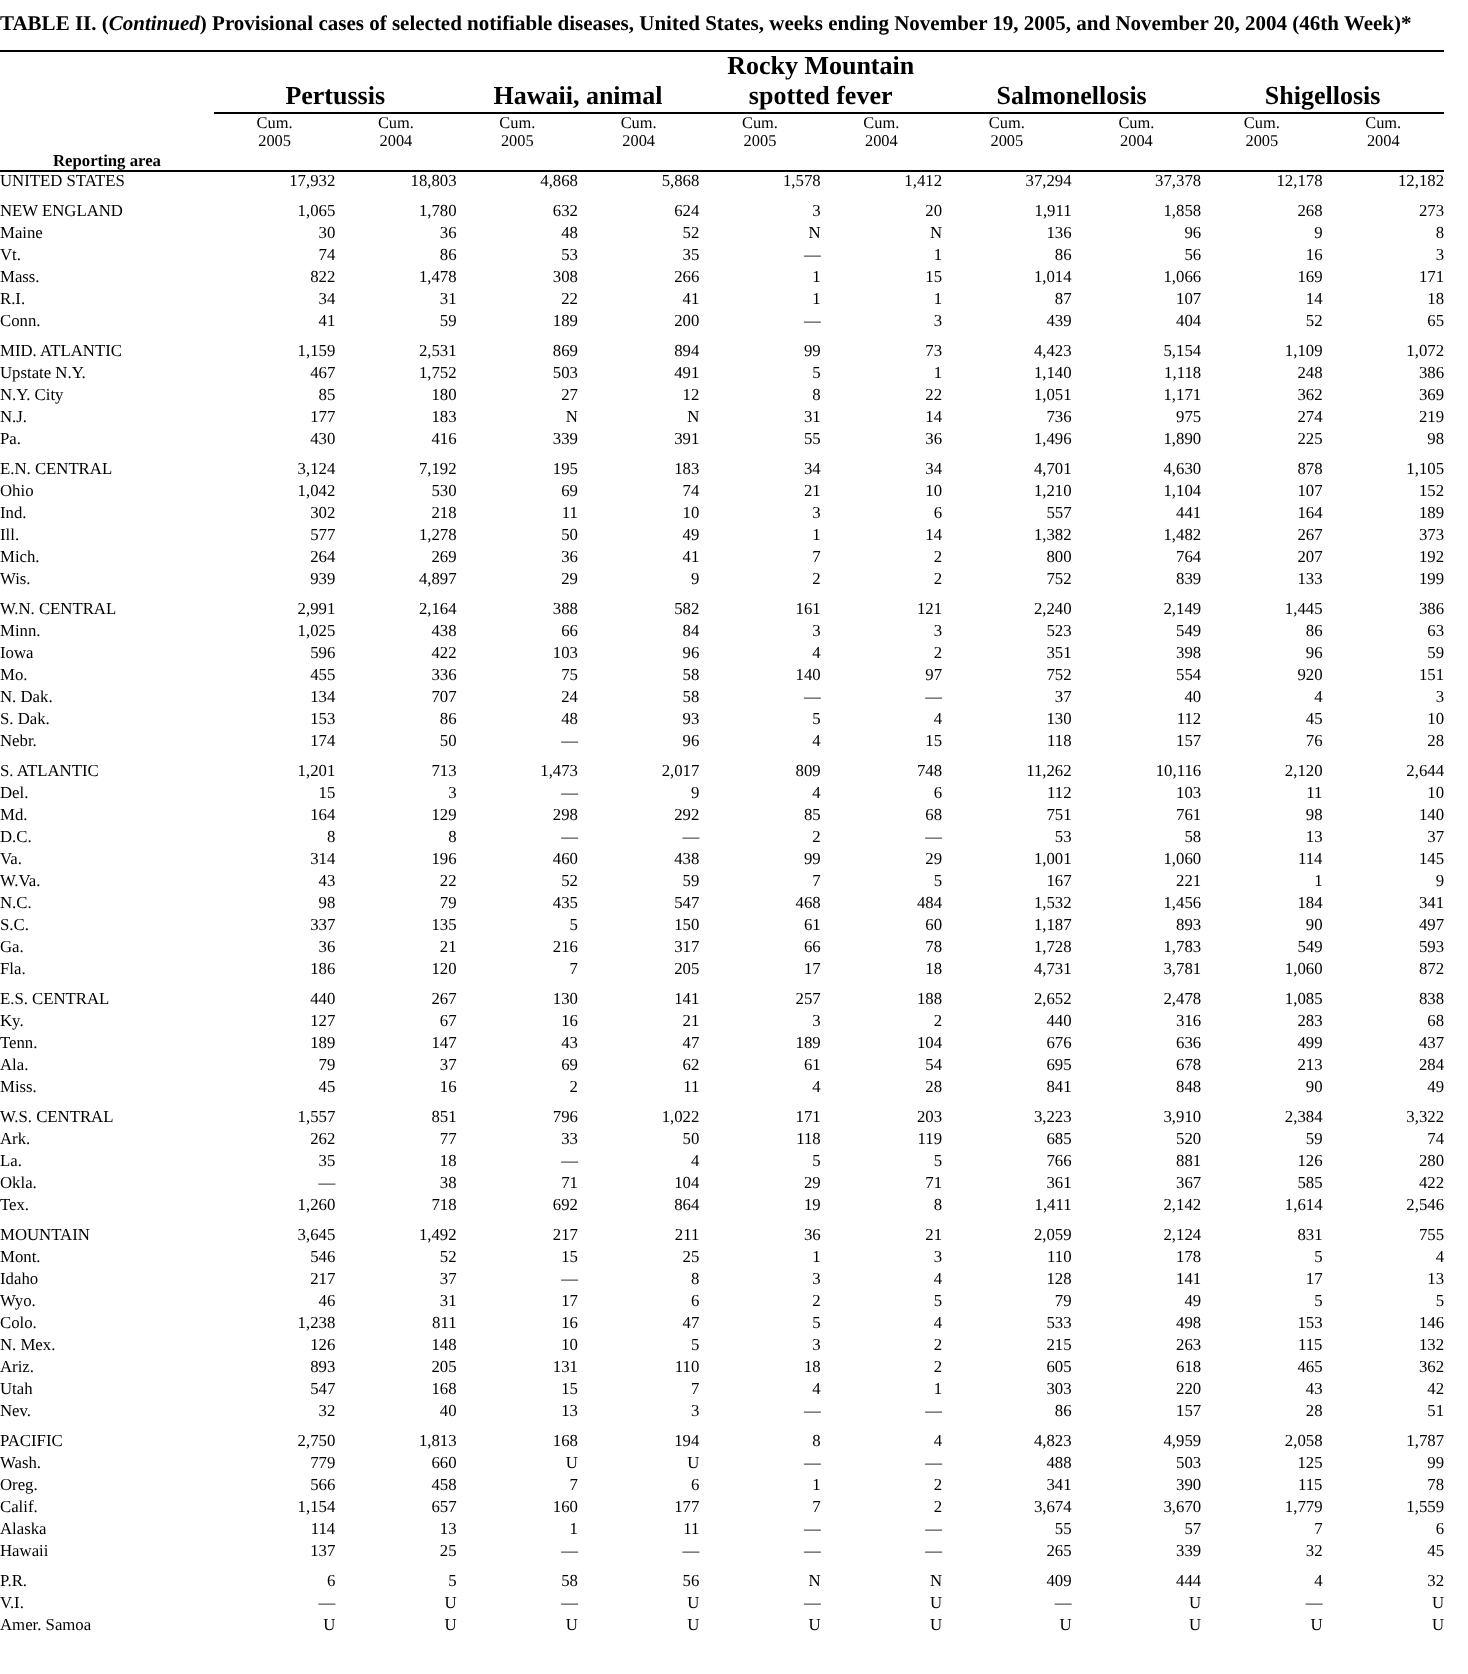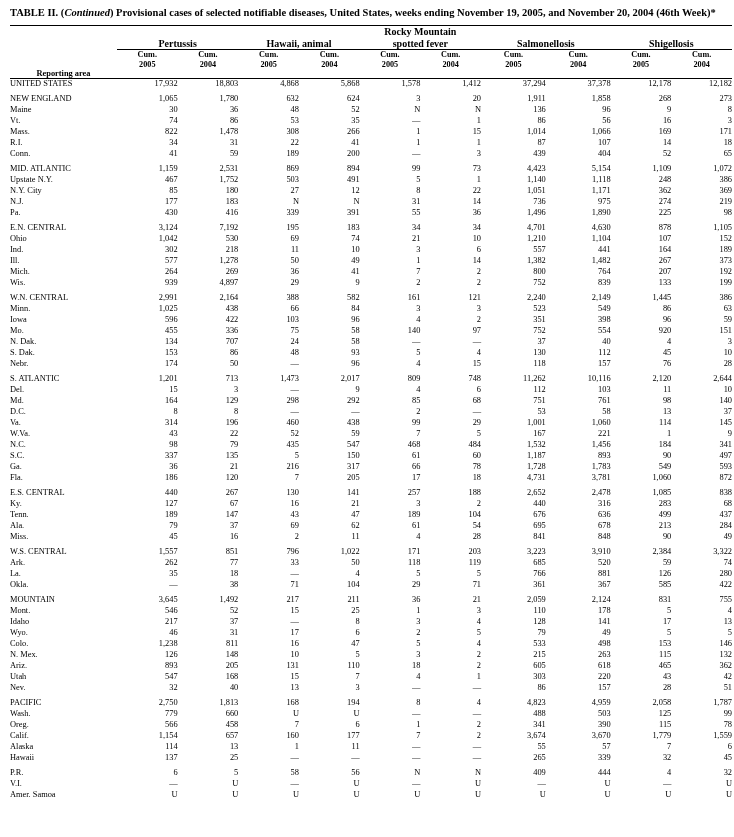--- a/index.html
+++ b/index.html
@@ -11,21 +11,21 @@
     width: 734px;
     height: 837px;
     font-family: "Liberation Serif", serif;
     color: #000000;
     font-size: 9px;
   }
   .page {
     position: relative;
     width: 734px;
     height: 837px;
-    padding: 6px 6px 0 10px;
+    padding: 6px 6px 0 0;
     box-sizing: border-box;
   }
   .title {
     font-family: "Liberation Serif", serif;
     font-size: 10.5px;
     font-weight: bold;
     line-height: 1.25;
     margin: 0 0 6px 0;
   }
   .title .ital {
@@ -37,30 +37,30 @@
     table-layout: fixed;
     font-size: 8.4px;
   }
   table.main td, table.main th {
     padding: 0;
     vertical-align: bottom;
   }
   .grp-head {
     text-align: center;
     font-weight: bold;
-    font-size: 10px;
+    font-size: 13px;
     padding-bottom: 1px;
     border-bottom: 1px solid #000;
   }
   .grp-head.two-line {
     line-height: 1.15;
   }
   .sub-head {
     text-align: center;
-    font-weight: bold;
+    font-weight: normal;
     font-size: 8.2px;
     line-height: 1.15;
     padding-top: 1px;
     padding-bottom: 1px;
   }
   .area-head {
     text-align: center;
     font-weight: bold;
     font-size: 8.4px;
     padding-bottom: 1px;
@@ -740,20 +740,33 @@
           <td class="num">38</td>
           <td class="num">71</td>
           <td class="num">104</td>
           <td class="num">29</td>
           <td class="num">71</td>
           <td class="num">361</td>
           <td class="num">367</td>
           <td class="num">585</td>
           <td class="num">422</td>
         </tr>
+        <tr class="data">
+          <td class="area">Tex.</td>
+          <td class="num">1,260</td>
+          <td class="num">718</td>
+          <td class="num">692</td>
+          <td class="num">864</td>
+          <td class="num">19</td>
+          <td class="num">8</td>
+          <td class="num">1,411</td>
+          <td class="num">2,142</td>
+          <td class="num">1,614</td>
+          <td class="num">2,546</td>
+        </tr>
         <tr class="spacer">
           <td colspan="11"></td>
         </tr>
         <tr class="data">
           <td class="area">MOUNTAIN</td>
           <td class="num">3,645</td>
           <td class="num">1,492</td>
           <td class="num">217</td>
           <td class="num">211</td>
           <td class="num">36</td>

